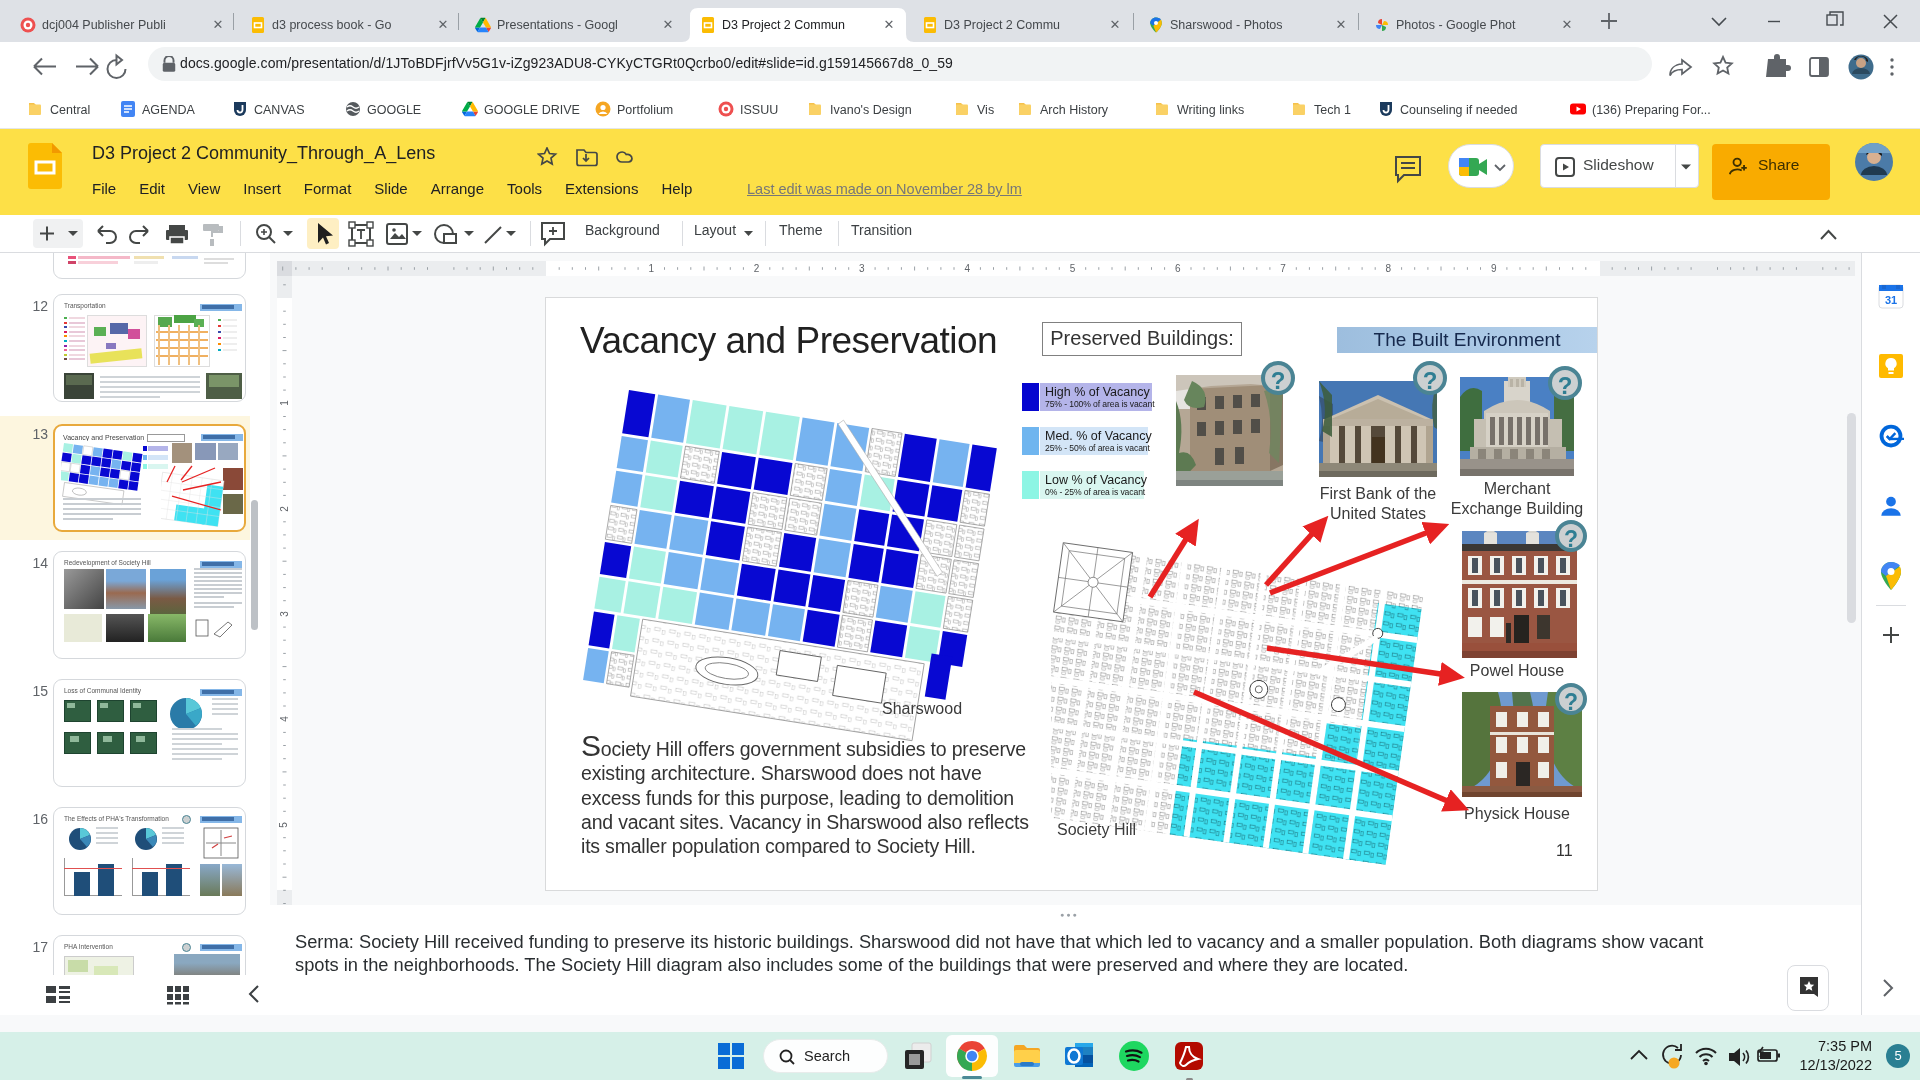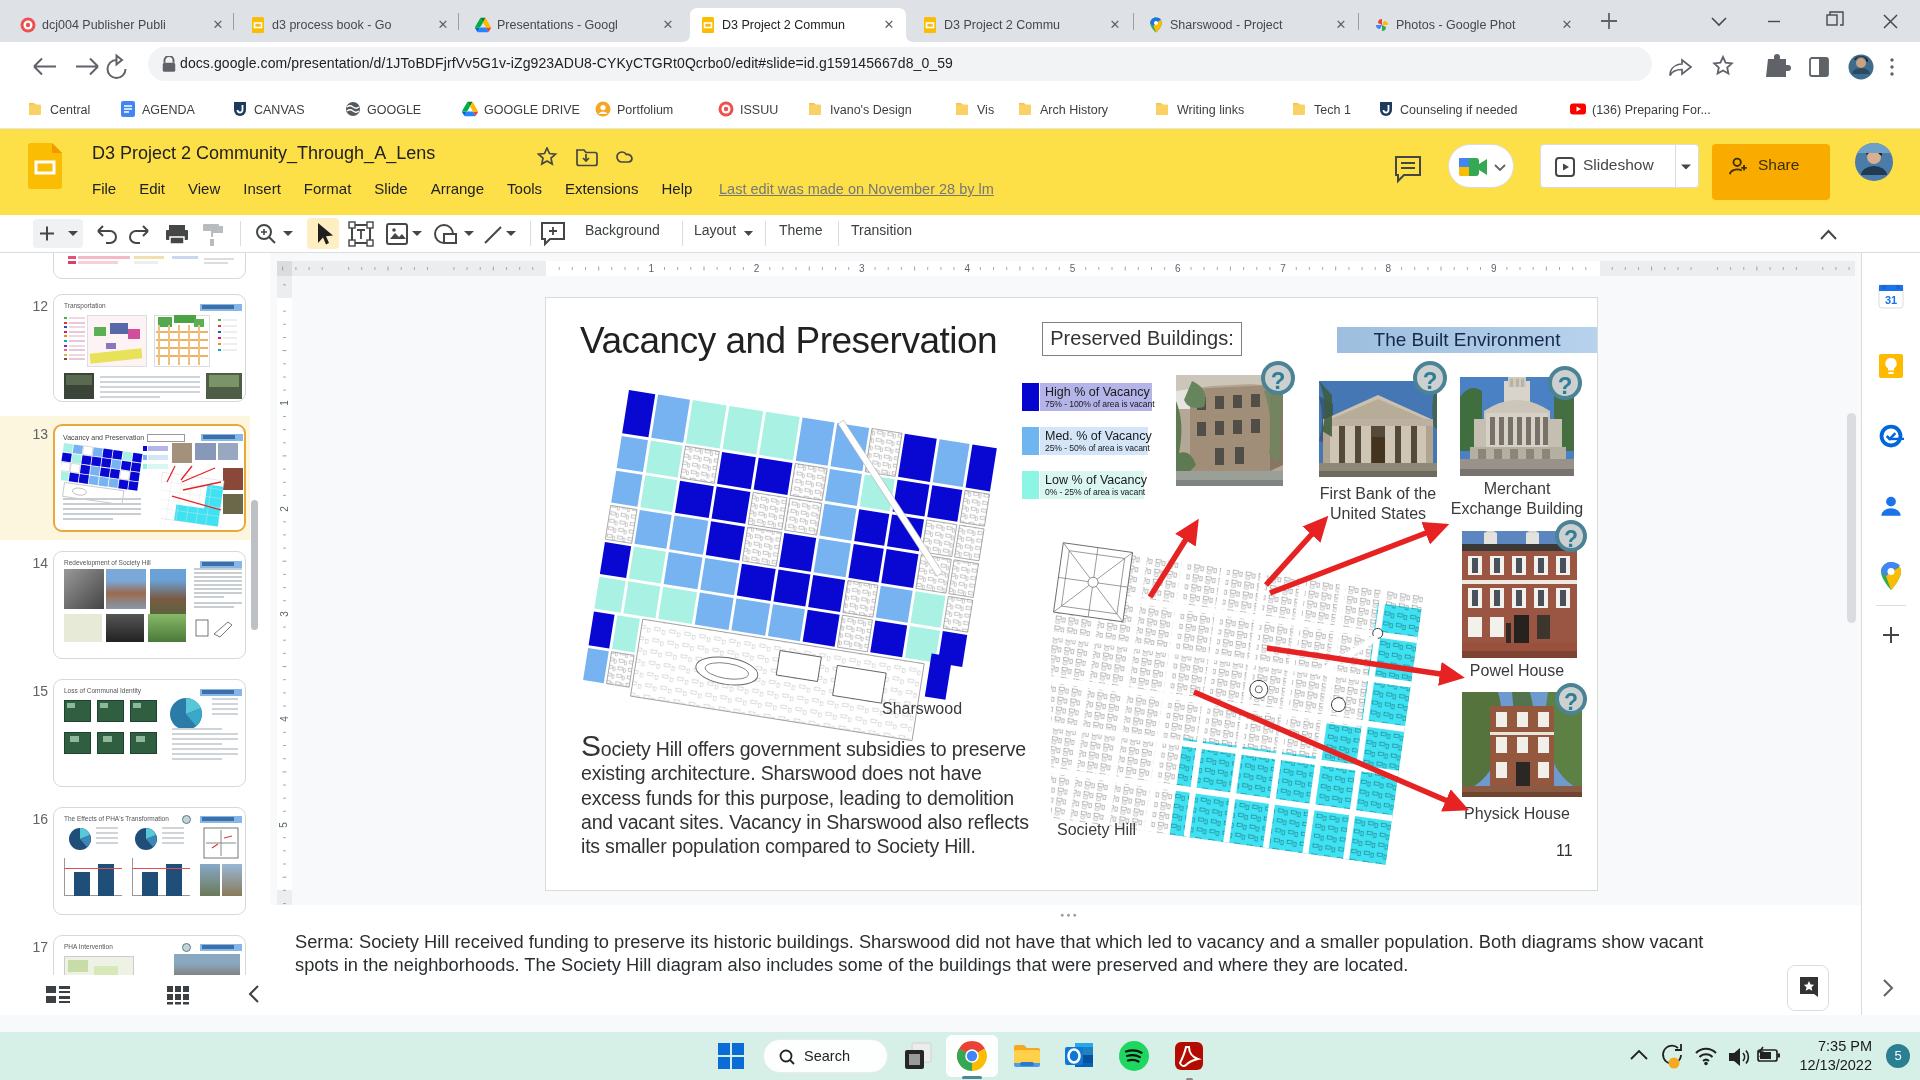--- a/index.html
+++ b/index.html
@@ -15,21 +15,21 @@
 #omni .url{position:absolute;left:32px;top:8px;font-size:14px;color:#202124;letter-spacing:.1px}
 #bookbar{position:absolute;left:0;top:91px;width:1920px;height:38px;background:#fff;border-bottom:1px solid #e4e6e8}
 .bm{position:absolute;top:8px;height:22px;font-size:12.5px;color:#3c4043;white-space:nowrap}
 .bm .ic{position:absolute;left:0;top:2px;width:16px;height:16px}
 .bm .lb{position:absolute;left:22px;top:4px}
 
 #docbar{position:absolute;left:0;top:129px;width:1920px;height:86px;background:#fde047}
 #doctitle{position:absolute;left:92px;top:14px;font-size:18px;color:#202124}
 #menus{position:absolute;left:86px;top:51px;font-size:15px;color:#202124}
 #menus span{margin-right:11px;padding:2px 6px}
-#lastedit{position:absolute;left:719px;top:52px;font-size:14.5px;color:#777;text-decoration:underline}
+#lastedit{position:absolute;left:747px;top:52px;font-size:14.5px;color:#777;text-decoration:underline}
 #toolbar{position:absolute;left:0;top:215px;width:1920px;height:38px;background:#fff;border-bottom:1px solid #dadce0}
 .tbtxt{position:absolute;top:7px;font-size:14px;color:#3c4043}
 
 #mainarea{position:absolute;left:0;top:253px;width:1920px;height:779px;background:#f8f9fa}
 #filmstrip{position:absolute;left:0;top:0;width:270px;height:762px;background:#fff;overflow:hidden}
 .thumb{position:absolute;left:53px;width:193px;height:108px;background:#fff;border:1px solid #d5d8dc;border-radius:9px;overflow:hidden}
 .tnum{position:absolute;font-size:14px;color:#5f6368;width:30px;text-align:right}
 #rightbar{position:absolute;left:1861px;top:0;width:59px;height:762px;background:#fff;border-left:1px solid #dadce0}
 #notesarea{position:absolute;left:270px;top:652px;width:1591px;height:110px;background:#fff}
 #notestext{position:absolute;left:25px;top:26px;width:1520px;font-size:18.3px;color:#2a2e31;line-height:22.5px}
@@ -106,21 +106,21 @@
       <span class="tx">✕</span>
 </div>
 <div class="tab" style="left:1138px;width:219px">
   <svg class="fav" viewBox="0 0 16 16">
         <path d="M8 0.5 C4.7 0.5 2.2 3 2.2 6.2 C2.2 10.3 8 15.5 8 15.5 S13.8 10.3 13.8 6.2 C13.8 3 11.3 0.5 8 0.5" fill="#34a853"></path>
         <path d="M8 0.5 C4.7 0.5 2.2 3 2.2 6.2 l3.2 2.6 L13 2.4 C11.9 1.2 10 .5 8 .5" fill="#1a73e8"></path>
         <path d="M5.4 8.8 L8 15.5 C8 15.5 13.8 10.3 13.8 6.2 c0-1.5-.3-2.7-.8-3.8z" fill="#fbbc04"></path>
         <path d="M2.2 6.2 c0 1.7 1 3.6 2.2 5.3 L13 2.4 11.3 1 Z" fill="#ea4335" opacity="0"></path>
         <circle cx="8" cy="6" r="2" fill="#fff"></circle>
       </svg>
-  <span class="ttl">Sharswood - Project</span>
+  <span class="ttl">Sharswood - Photos</span>
       <span class="tx">✕</span>
 </div>
 <div class="tab" style="left:1364px;width:219px">
   <svg class="fav" viewBox="0 0 16 16">
         <path d="M8 8 V2 A4 4 0 0 0 4 6 Z" fill="#ea4335"></path>
         <path d="M8 8 H14 A4 4 0 0 0 10 4 Z" fill="#fbbc04"></path>
         <path d="M8 8 V14 A4 4 0 0 0 12 10 Z" fill="#34a853"></path>
         <path d="M8 8 H2 A4 4 0 0 0 6 12 Z" fill="#4285f4"></path>
       </svg>
   <span class="ttl">Photos - Google Phot</span>

